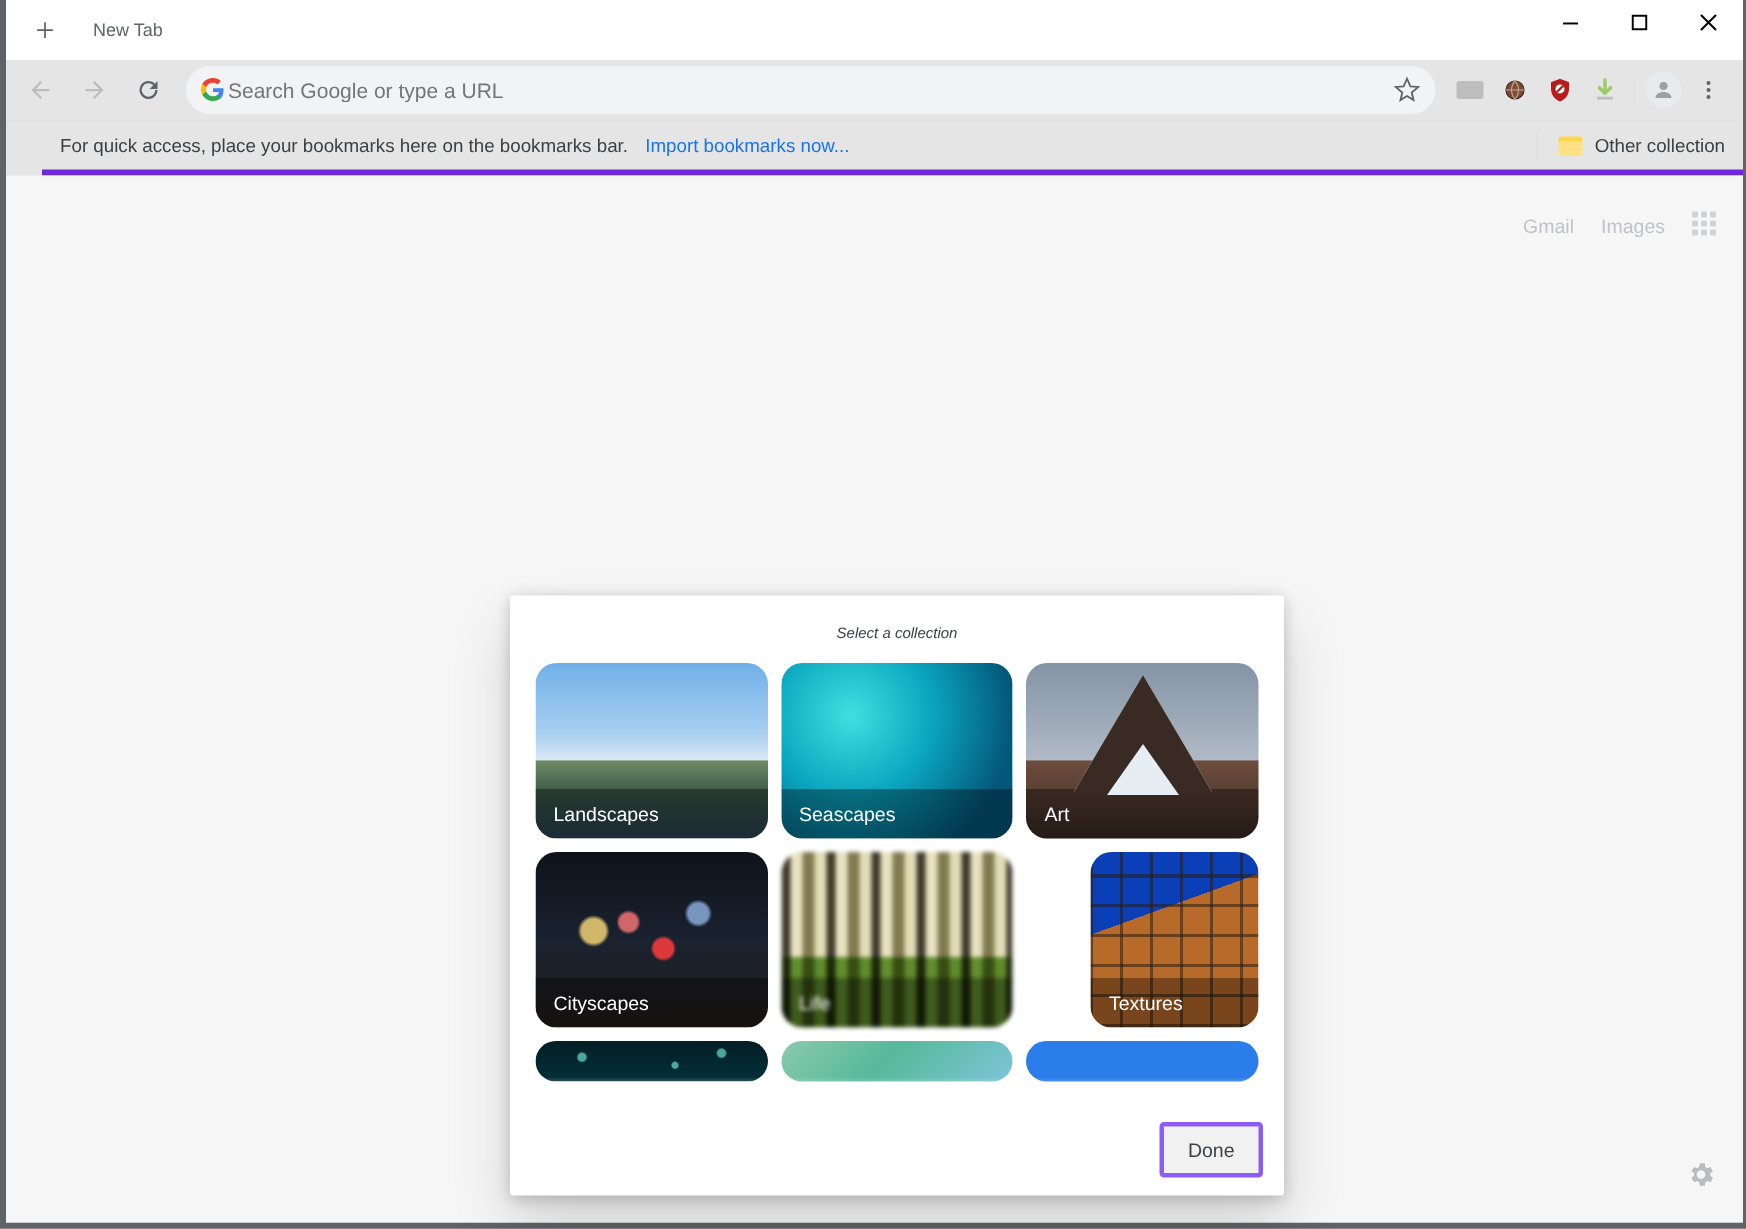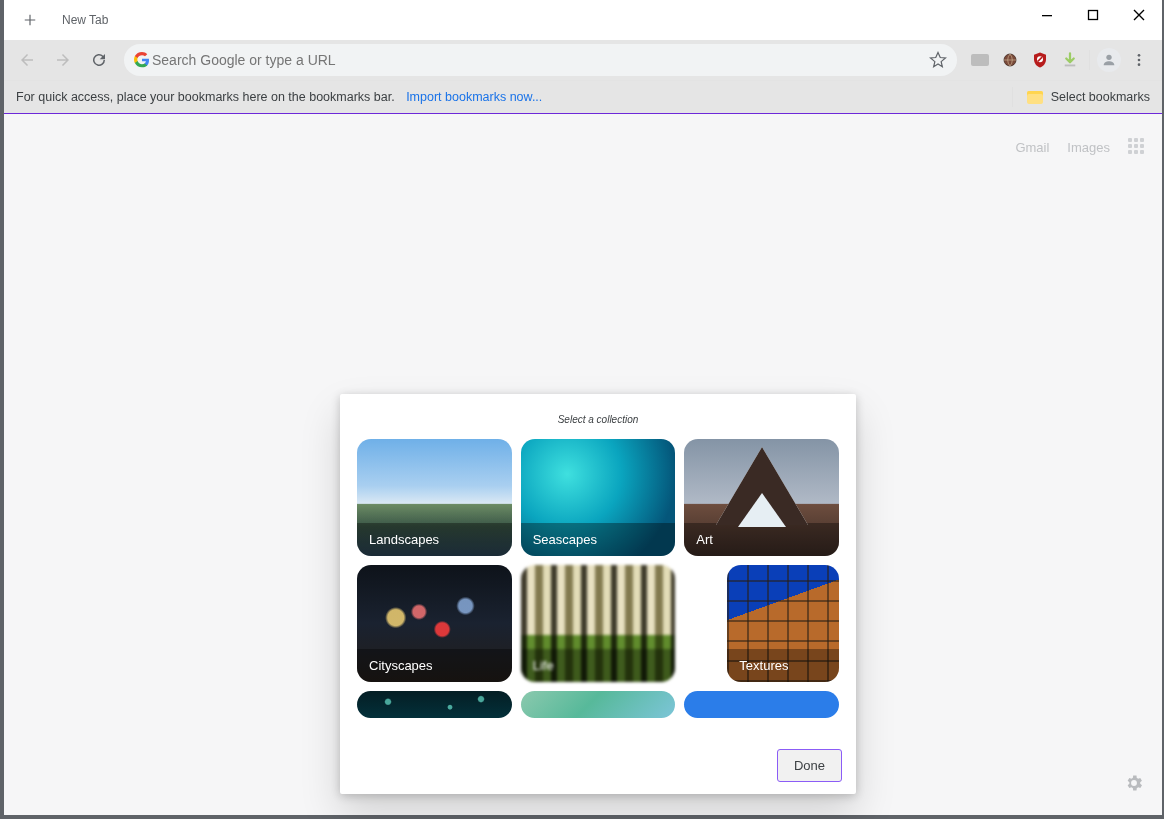--- a/index.html
+++ b/index.html
@@ -103,22 +103,23 @@
     color:#9aa0a6;
   }
   
   .bookmarks-bar {
     height: 32px;
     display:flex;
     align-items:center;
     padding: 0 12px;
     font-size: 12.5px;
     color:#3c4043;
-    border-bottom: 1px solid #6d28d9;
+    border-bottom: 4px solid #6d28d9;
     justify-content: space-between;
+    margin-left: 24px;
   }
   .bm-left { display:flex; align-items:center; gap:4px; }
   .bm-link { color:#1a73e8; cursor:pointer; }
   .bm-right { display:flex; align-items:center; gap:8px; }
   .bm-folder-icon {
     width:16px; height:13px; background:#ffe082; border-radius:2px;
     box-shadow: inset 0 3px 0 #ffd54f;
   }
   .bm-sep {
     width:1px; height:20px; background:#e0e0e0; margin-right:6px;
@@ -287,21 +288,21 @@
   }
 
   .dialog-footer {
     padding: 12px 14px;
     display:flex;
     justify-content:flex-end;
     border-top: none;
   }
   .done-btn {
     background:#f1f1f1;
-    border:1px solid #8b5cf6;
+    border:3px solid #8b5cf6;
     color:#3c4043;
     font-size:13px;
     padding: 8px 16px;
     border-radius:3px;
     cursor:pointer;
   }
 
   
   svg { display:block; }
 </style>
@@ -417,21 +418,21 @@
 
   <div class="bookmarks-bar">
     <div class="bm-left">
       <span>For quick access, place your bookmarks here on the bookmarks bar.</span>
       <span>&nbsp;</span>
       <span class="bm-link">Import bookmarks now...</span>
     </div>
     <div class="bm-right">
       <span class="bm-sep"></span>
       <span class="bm-folder-icon"></span>
-      <span>Select bookmarks</span>
+      <span>Other collection</span>
     </div>
   </div>
 
   <div class="ntp">
     <div class="ntp-header">
       <span>Gmail</span>
       <span>Images</span>
       <div class="apps-grid">
         <span></span>
           <span></span>

